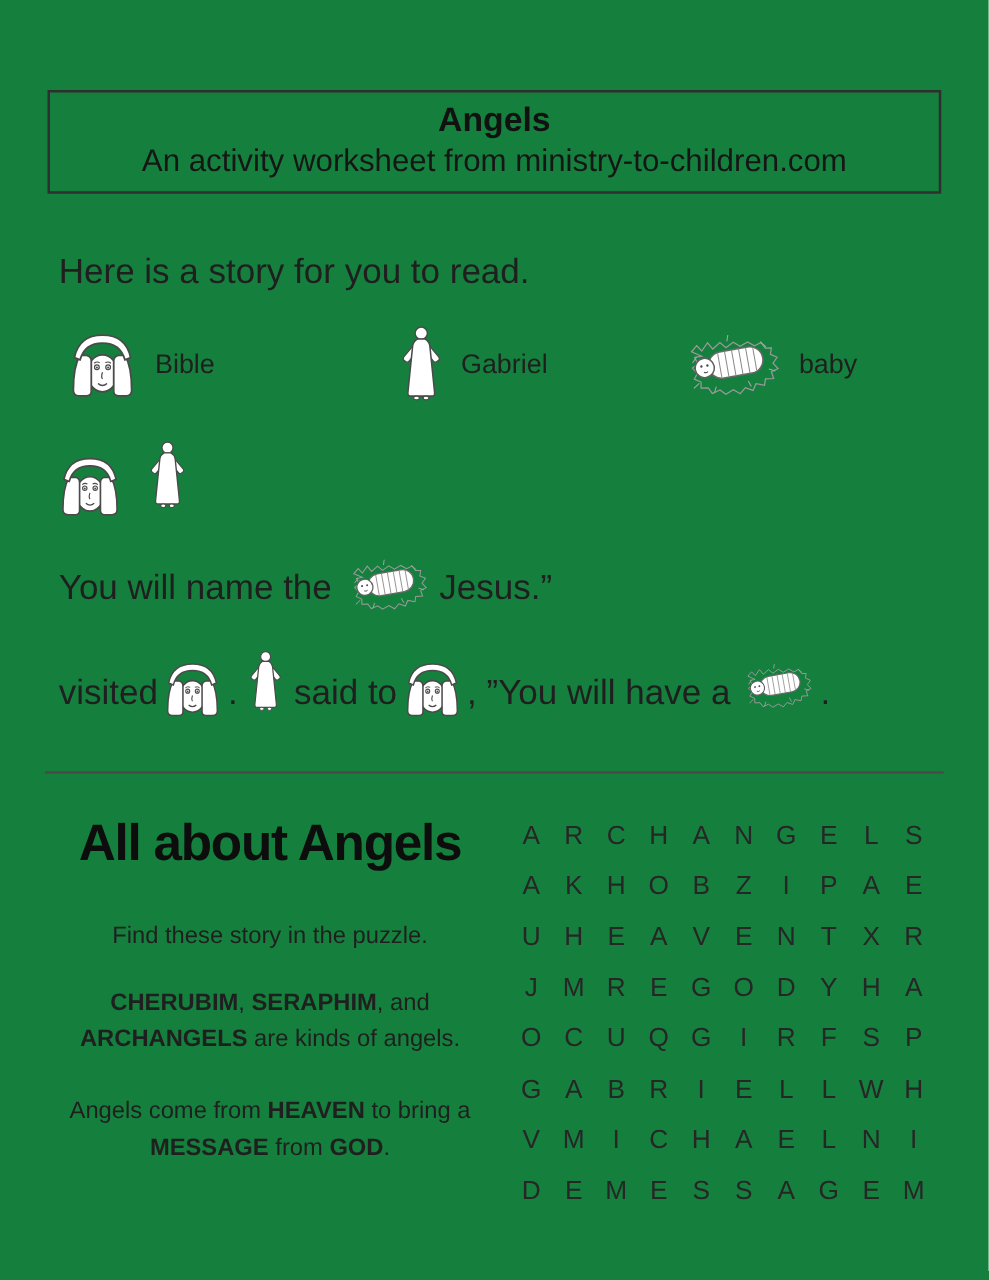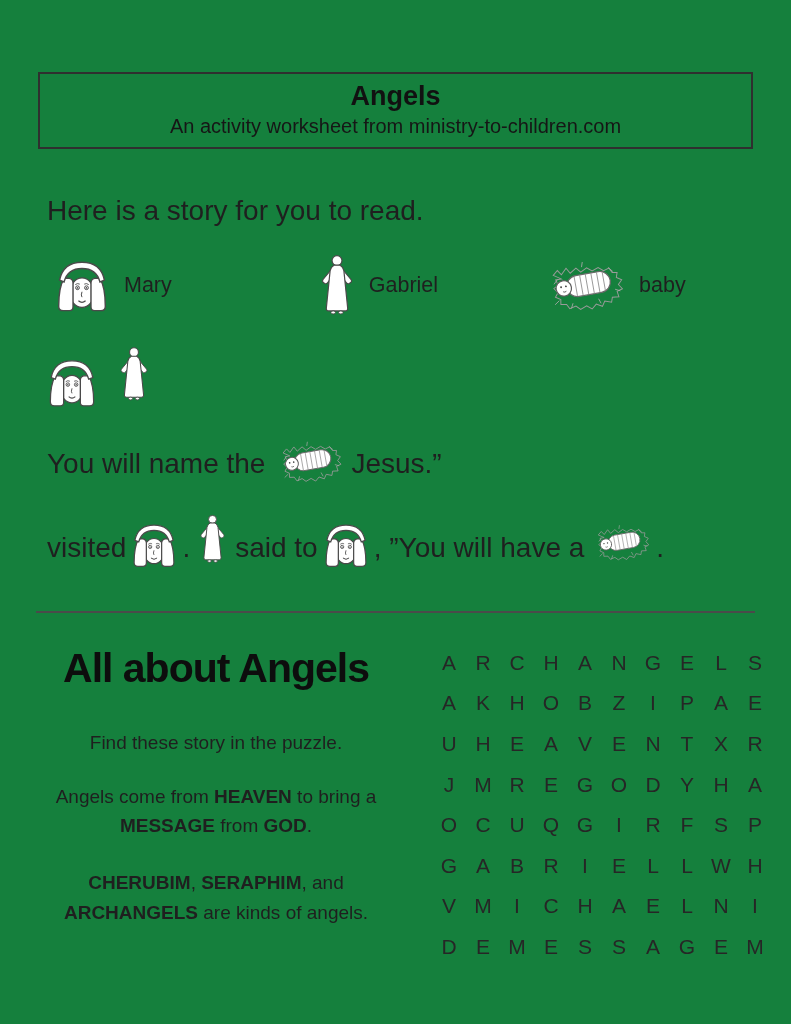--- a/index.html
+++ b/index.html
@@ -6,21 +6,21 @@
   .page {
     position:relative; width:791px; height:1024px; background:#15803d;
     font-family:"Liberation Sans","DejaVu Sans",sans-serif; color:#1f1f1f;
     overflow:hidden;
   }
   .header-box {
     margin:72px 38px 0 38px; border:2px solid #2f2f2f;
     text-align:center; padding:7px 0 9px 0;
   }
   .title { font-size:27px; font-weight:bold; color:#111; }
-  .subtitle { font-size:20px; margin-top:3px; color:#161616; }
+  .subtitle { font-size:25px; margin-top:3px; color:#161616; }
 
   .intro { font-size:28px; margin:46px 40px 0 47px; }
 
   .legend { display:flex; align-items:center; margin:26px 0 0 55px; }
   .legend-item { display:flex; align-items:center; gap:15px; }
   .legend-item + .legend-item { margin-left:0; }
   .li-gabriel { margin-left:148px !important; }
   .li-baby { margin-left:104px !important;align-items:center; }
   .legend-label { font-size:21.5px; }
 
@@ -35,21 +35,21 @@
   .inline-icon { vertical-align:middle; }
   .mary-line1 { width:50px; height:57px; vertical-align:-16px; margin-right:10px; }
   .gabriel-line1 { width:30px; height:58px; vertical-align:-8px; margin-left:12px; }
   .mary-sm { width:46px; height:52px; vertical-align:-14px; margin:0 5px; }
   .gabriel-sm { width:27px; height:52px; vertical-align:-8px; margin:0 9px; }
   .baby-sm { width:60px; height:38px; vertical-align:-4px; margin:0 6px; }
   .baby-line3 { width:68px; height:44px; vertical-align:-10px; margin:0 9px; }
 
   .rule { margin:40px 36px 0 36px; border-bottom:2px solid #4a4a4a; height:0; }
 
-  .bottom { display:flex; margin:28px 0 0 40px;gap:24px; }
+  .bottom { display:flex; margin:28px 0 0 40px; }
   .left-col { width:352px; text-align:center; }
   .puzzle-heading { font-size:41px; font-weight:bold; color:#0d0d0d; margin:4px 0 0 0; letter-spacing:-1px; }
   .instruction { font-size:19px; margin:40px 0 0 0; }
   .notes { }
   .note { font-size:19px; line-height:1.55; margin:28px 0 0 0; }
   .note strong { font-weight:bold; }
 
   .grid {
     display:grid; grid-template-columns:repeat(10,34px); grid-auto-rows:40.6px;
     margin-left:16px; margin-top:2px;
@@ -111,21 +111,21 @@
 
   <p class="intro">Here is a story for you to read.</p>
 
   <div class="legend">
     <div class="legend-item">
       <span class="icon mary-legend">
           <svg viewBox="0 0 60 68" width="54" height="61">
             <use href="#sym-mary"></use>
           </svg>
         </span>
-      <span class="legend-label">Mary</span>
+      <span class="legend-label">Bible</span>
     </div>
     <div class="legend-item li-gabriel">
       <span class="icon gabriel-legend">
           <svg viewBox="0 0 44 84" width="34" height="64">
             <use href="#sym-gabriel"></use>
           </svg>
         </span>
       <span class="legend-label">Gabriel</span>
     </div>
     <div class="legend-item li-baby">
@@ -158,22 +158,22 @@
         <use href="#sym-baby"></use>
       </svg><span>.</span></p>
 
   <div class="rule"></div>
 
   <div class="bottom">
     <div class="left-col">
       <h2 class="puzzle-heading">All about Angels</h2>
       <p class="instruction">Find these story in the puzzle.</p>
       <div class="notes">
+          <p class="note"><strong>CHERUBIM</strong><span>, </span><strong>SERAPHIM</strong><span>, and </span><strong>ARCHANGELS</strong><span> are kinds of angels.</span></p>
           <p class="note"><span>Angels come from </span><strong>HEAVEN</strong><span> to bring a </span><strong>MESSAGE</strong><span> from </span><strong>GOD</strong><span>.</span></p>
-          <p class="note"><strong>CHERUBIM</strong><span>, </span><strong>SERAPHIM</strong><span>, and </span><strong>ARCHANGELS</strong><span> are kinds of angels.</span></p>
         </div>
     </div>
     <div class="grid">
         <div class="cell">A</div>
         <div class="cell">R</div>
         <div class="cell">C</div>
         <div class="cell">H</div>
         <div class="cell">A</div>
         <div class="cell">N</div>
         <div class="cell">G</div>

